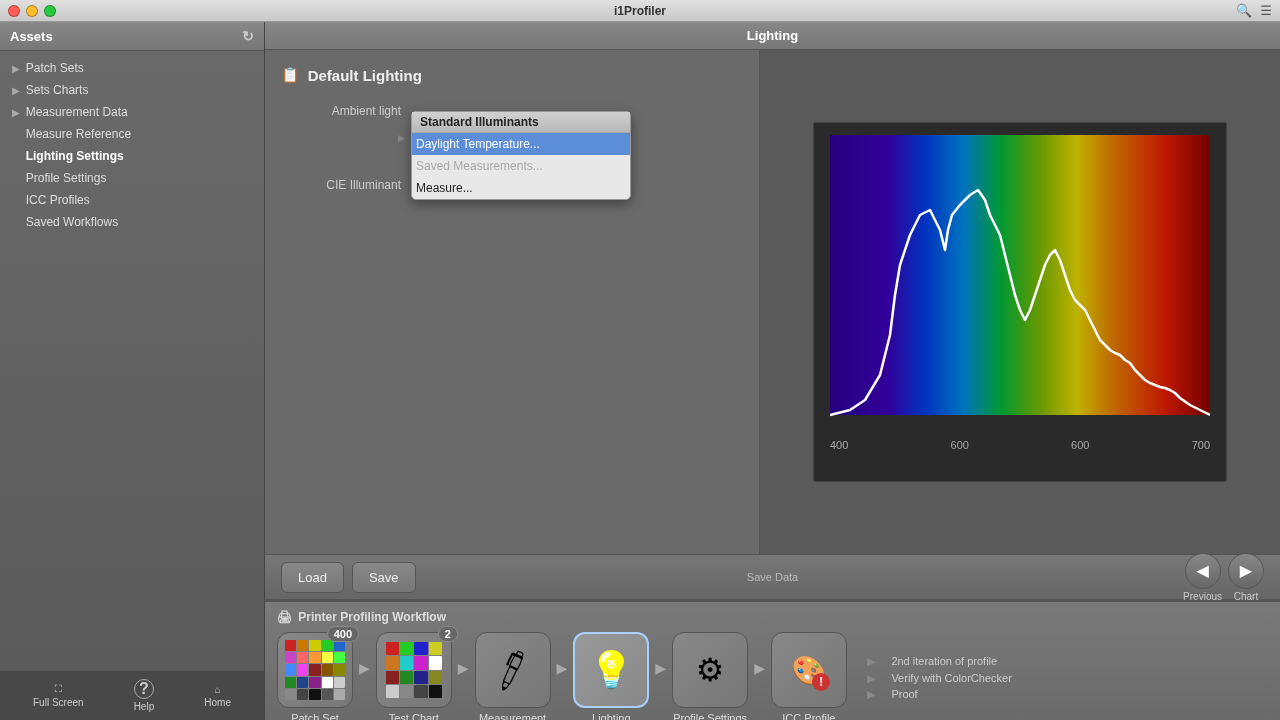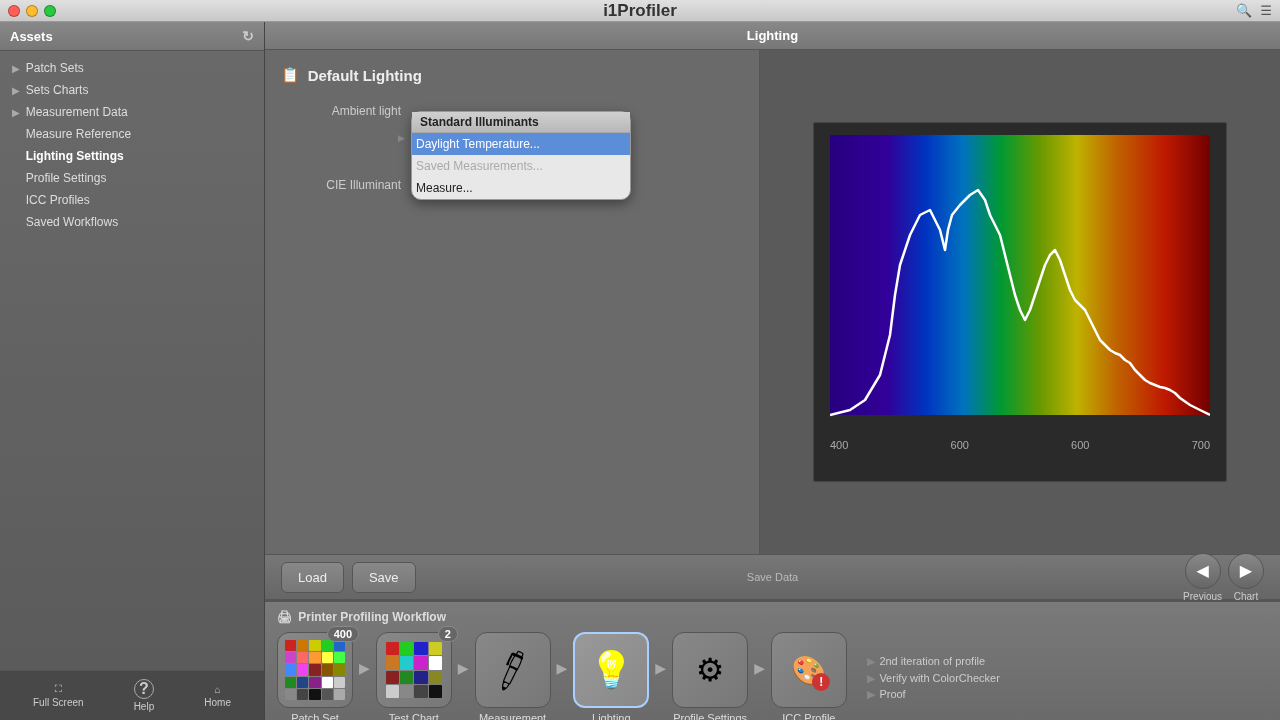--- a/index.html
+++ b/index.html
@@ -9,21 +9,21 @@
     .titlebar {
       width: 100%; height: 22px; background: linear-gradient(to bottom, #e0e0e0, #c8c8c8);
       display: flex; align-items: center; justify-content: space-between;
       border-bottom: 1px solid #999; position: relative;
     }
     .titlebar-buttons { display: flex; align-items: center; gap: 6px; padding-left: 8px; }
     .titlebar-btn { width: 12px; height: 12px; border-radius: 50%; border: 1px solid rgba(0,0,0,0.3); cursor: pointer; }
     .btn-close { background: #ff5f57; }
     .btn-minimize { background: #febc2e; }
     .btn-maximize { background: #28c840; }
-    .titlebar-title { position: absolute; left: 50%; transform: translateX(-50%); font-size: 17px; font-weight: 600; color: #333; }
+    .titlebar-title { position: absolute; left: 50%; transform: translateX(-50%); font-size: 12px; font-weight: 600; color: #333; }
     .titlebar-icons { display: flex; gap: 8px; padding-right: 8px; }
 
     
     .main-layout { display: flex; height: calc(720px - 22px); }
 
     
     .sidebar {
       width: 265px; min-width: 265px; background: linear-gradient(to bottom, #6a6a6a, #5a5a5a);
       display: flex; flex-direction: column; border-right: 1px solid #444;
     }
@@ -80,21 +80,21 @@
       border: 1px solid #999; border-radius: 4px; padding: 3px 24px 3px 8px;
       font-size: 12px; color: #222; cursor: pointer; width: 220px; text-align: left;
       position: relative;
     }
     .dropdown-btn::after {
       content: '▼'; position: absolute; right: 6px; top: 50%; transform: translateY(-50%);
       font-size: 9px; color: #555;
     }
     .dropdown-open {
       position: absolute; top: 0; left: 0; z-index: 100;
-      background: #e8e8e8; border: 1px solid #999; border-radius: 10px;
+      background: #e8e8e8; border: 1px solid #999; border-radius: 5px;
       width: 220px; box-shadow: 0 4px 12px rgba(0,0,0,0.4);
     }
     .dropdown-open::after { display: none; }
     .dropdown-header-row {
       background: linear-gradient(to bottom, #d0d0d0, #b8b8b8);
       border-bottom: 1px solid #aaa; padding: 3px 24px 3px 8px;
       font-size: 12px; color: #222; font-weight: 600;
     }
     .dropdown-item {
       padding: 4px 4px; font-size: 12px; color: #222; cursor: pointer;
@@ -194,21 +194,21 @@
     
     .gear-icon { font-size: 32px; }
 
     
     .icc-icon-wrap { position: relative; }
     .icc-icon { font-size: 28px; }
     .icc-badge { position: absolute; bottom: -4px; right: -4px; background: #cc3333; border-radius: 50%; width: 18px; height: 18px; display: flex; align-items: center; justify-content: center; font-size: 12px; color: white; font-weight: 700; }
 
     
     .workflow-notes { margin-left: 16px; font-size: 11px; color: #ccc; line-height: 1.5; }
-    .workflow-note-item { display: flex; align-items: center; gap: 4px; }
+    .workflow-note-item { display: flex; align-items: center; gap: 16px; }
     .note-arrow { color: #888; }
 
     .dropdown-outer { position: relative; display: inline-block; }
   </style>
 </head>
 <body>
 
 <div class="titlebar">
   <div class="titlebar-buttons">
     <div class="titlebar-btn btn-close"></div>

